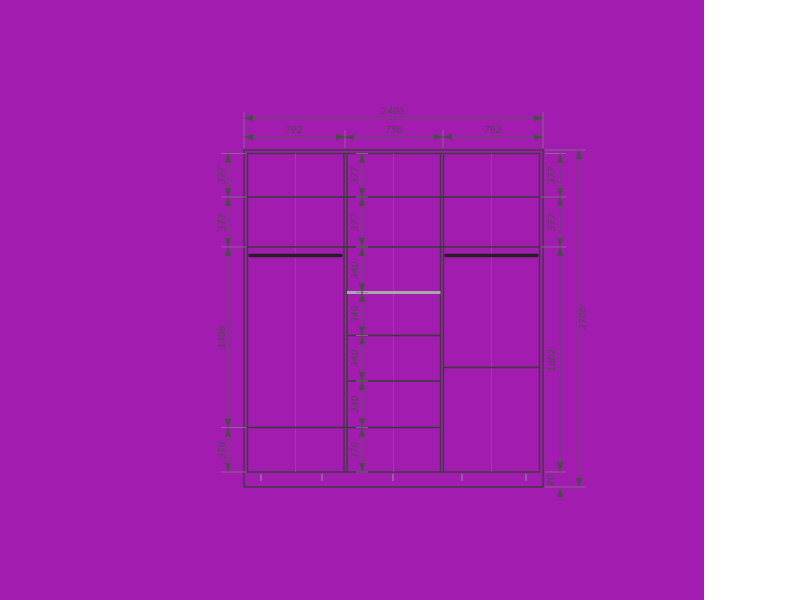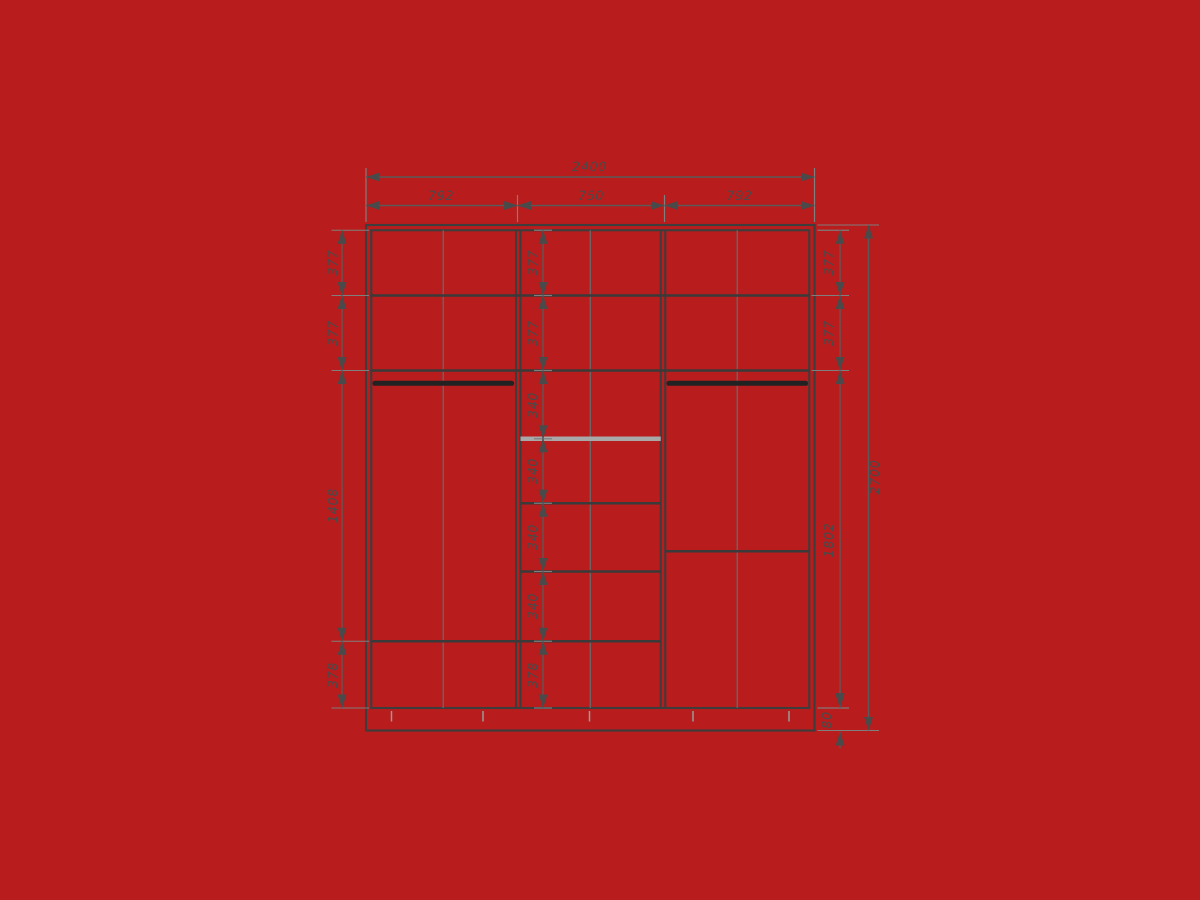--- a/index.html
+++ b/index.html
@@ -6,23 +6,23 @@
     margin: 0;
     padding: 0;
     background: #ffffff;
     width: 800px;
     height: 600px;
     overflow: hidden;
     font-family: "DejaVu Sans", sans-serif;
   }
   .page {
     position: relative;
-    width: 800px;
+    width: 704px;
     height: 600px;
-    background: #b91c1c;
+    background: #a21caf;
   }
   svg { display: block; }
   .dim-label {
     font-family: "DejaVu Sans", sans-serif;
     font-style: italic;
     font-size: 8.5px;
     fill: #4a4a4a;
     letter-spacing: 0.4px;
   }
   .dim-line {

